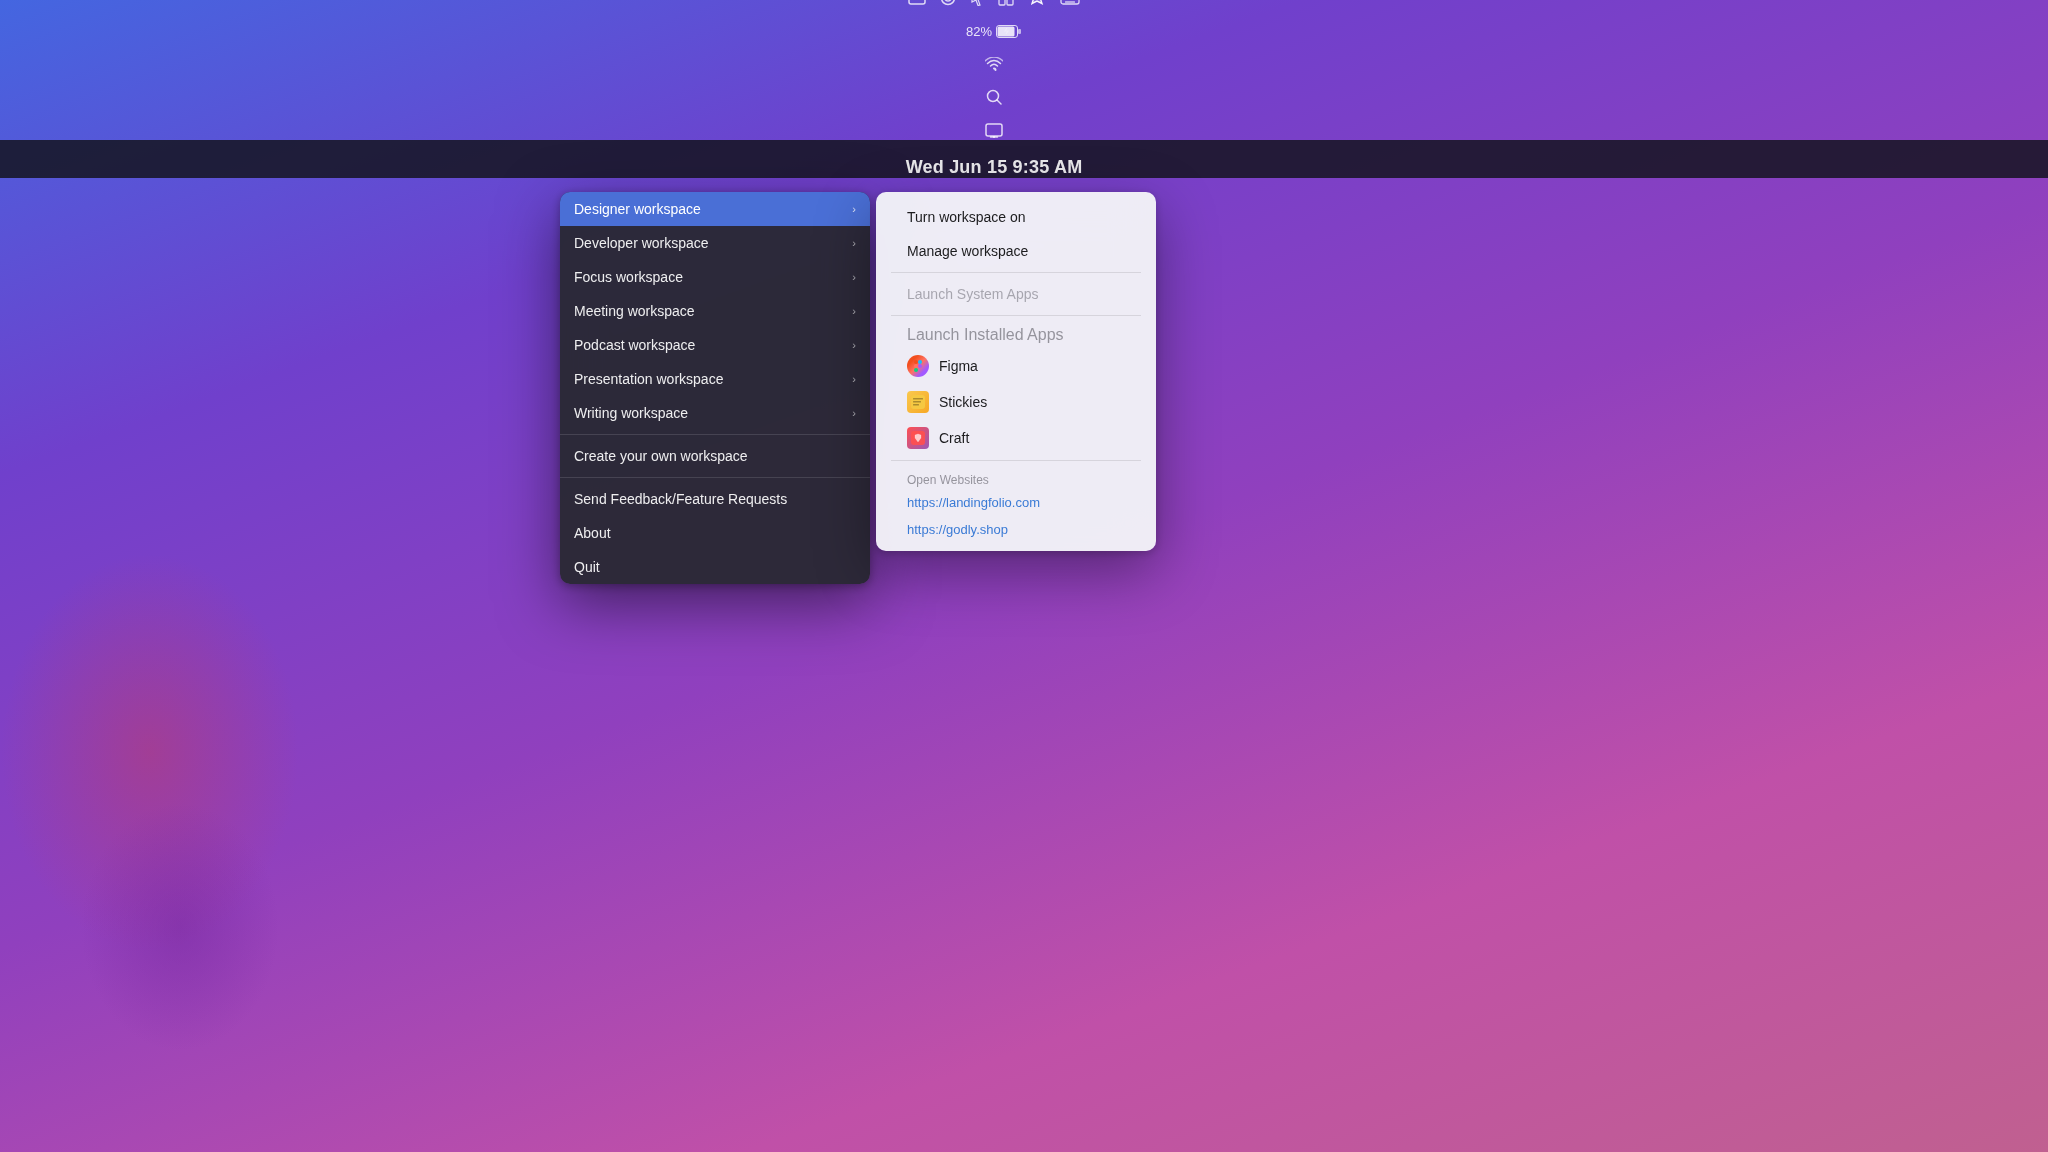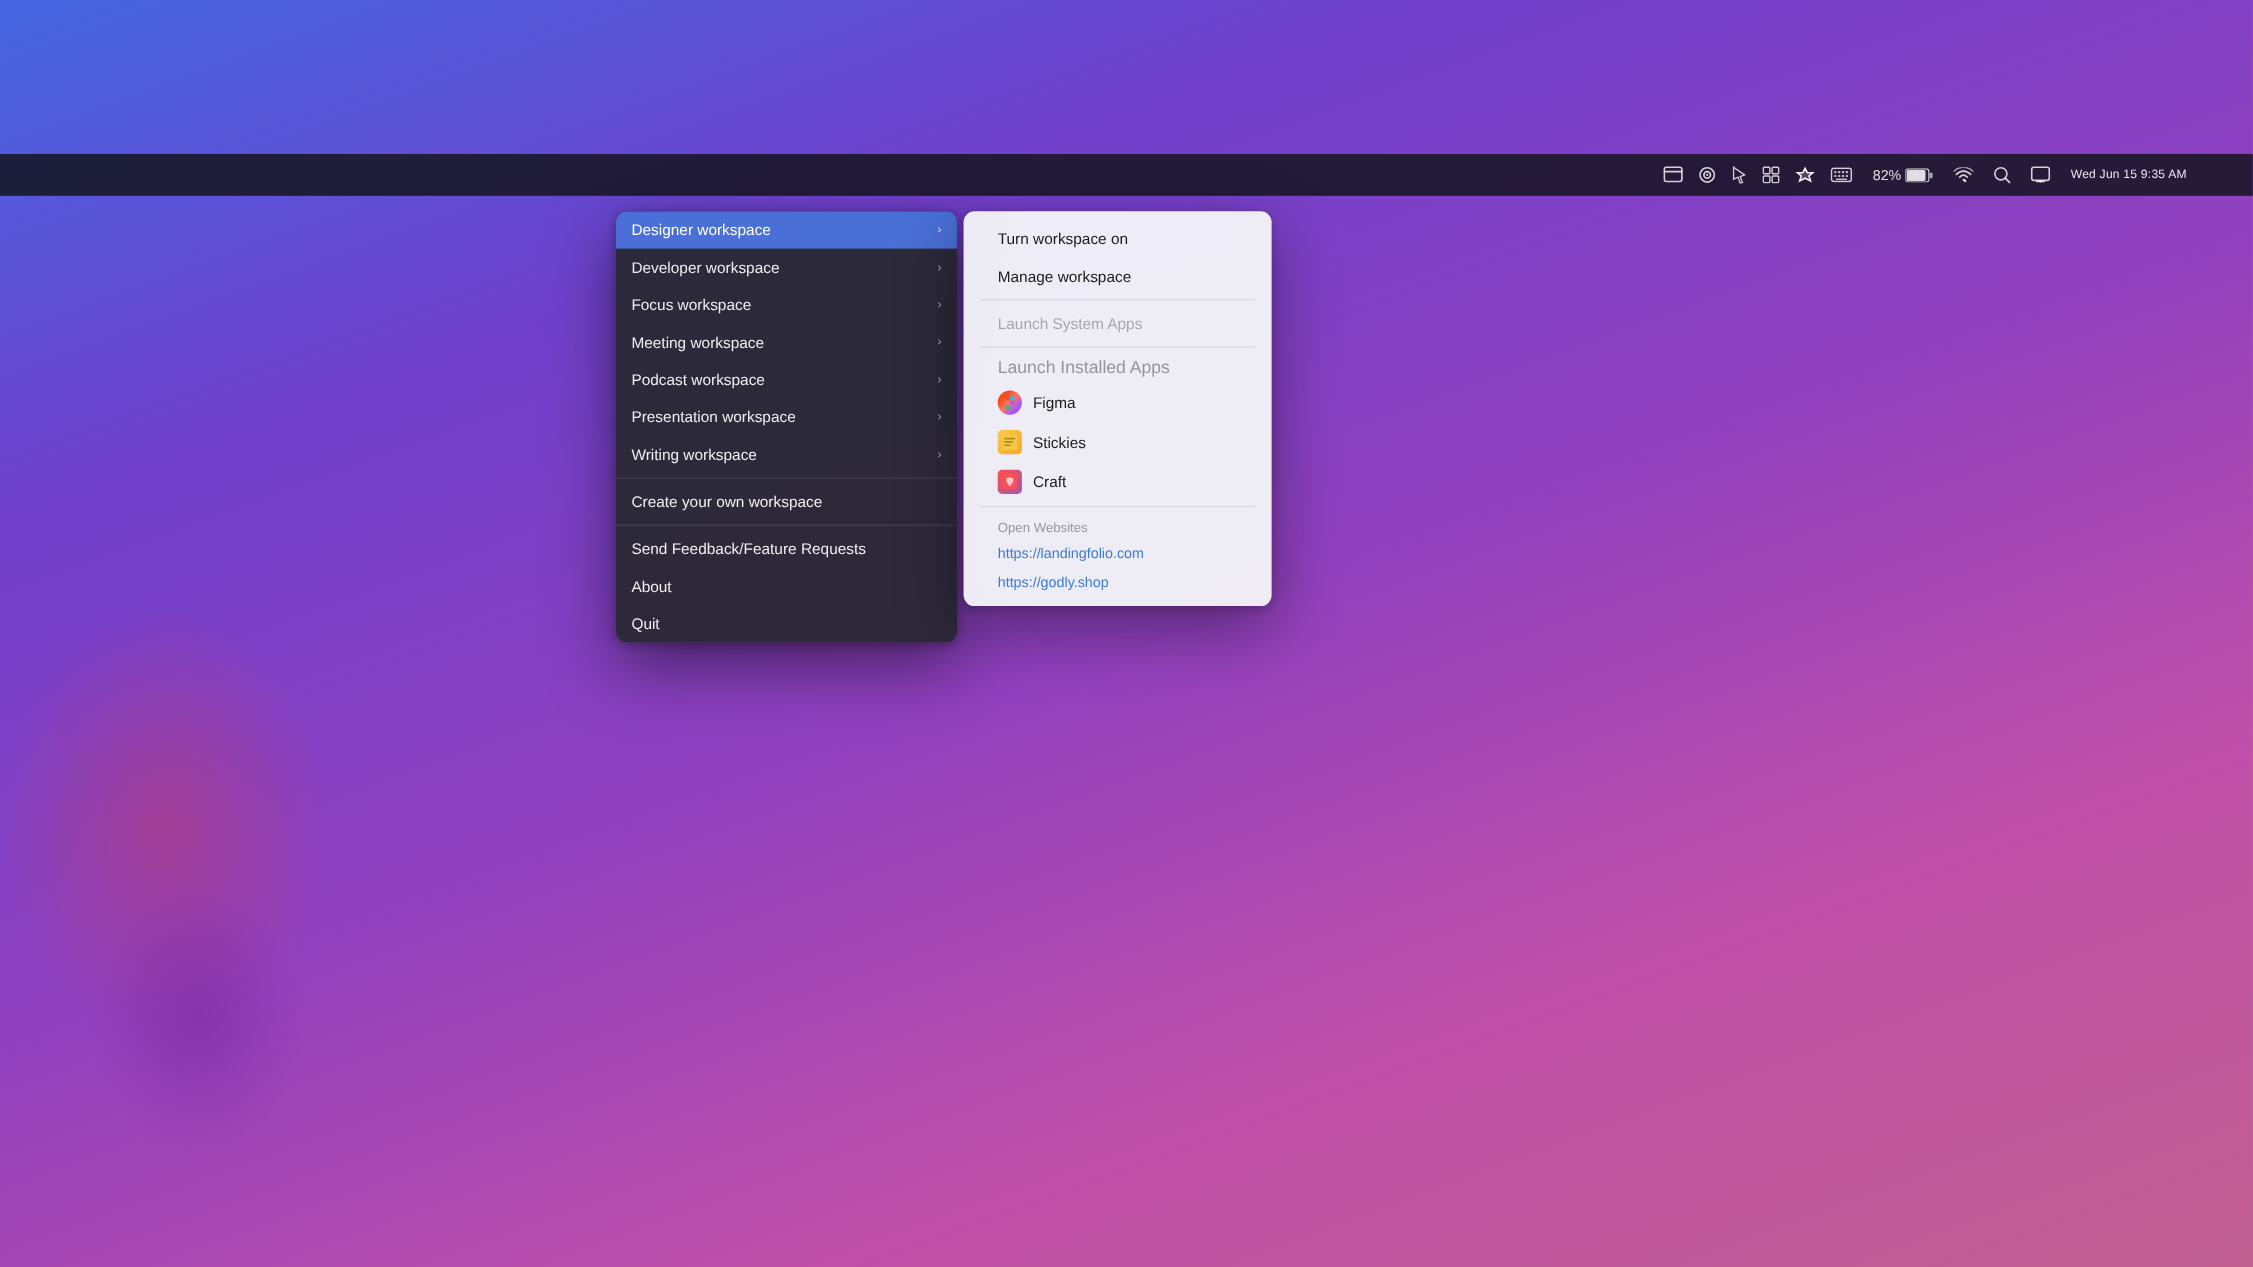--- a/index.html
+++ b/index.html
@@ -57,20 +57,21 @@
       left: 0;
       right: 0;
       height: 38px;
       background: rgba(20,20,30,0.85);
       display: flex;
       align-items: center;
       justify-content: flex-end;
       padding-right: 60px;
       gap: 18px;
       z-index: 10;
+      flex-direction: column;
     }
 
     .menubar-icons {
       display: flex;
       align-items: center;
       gap: 14px;
     }
 
     .menubar-icon {
       color: rgba(255,255,255,0.85);
@@ -83,22 +84,22 @@
     .battery-area {
       display: flex;
       align-items: center;
       gap: 4px;
       color: rgba(255,255,255,0.85);
       font-size: 13px;
     }
 
     .menubar-time {
       color: rgba(255,255,255,0.9);
-      font-size: 11px;
-      font-weight: 400;
+      font-size: 18px;
+      font-weight: 700;
       letter-spacing: 0.2px;
     }
 
     
     .dropdown-container {
       position: absolute;
       top: 192px;
       left: 560px;
       display: flex;
       align-items: flex-start;

